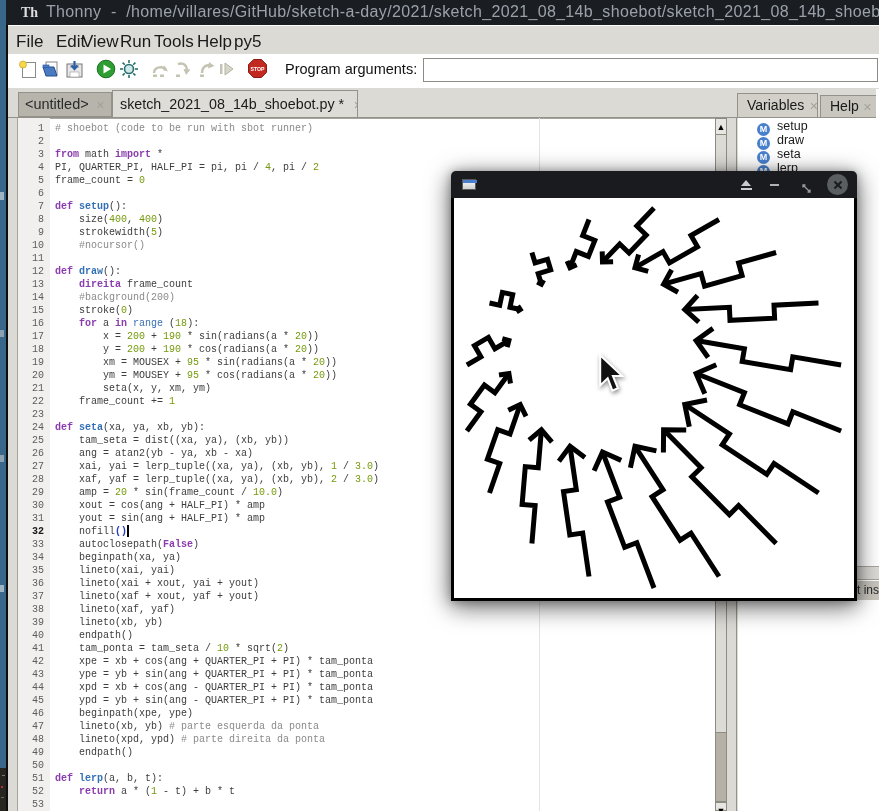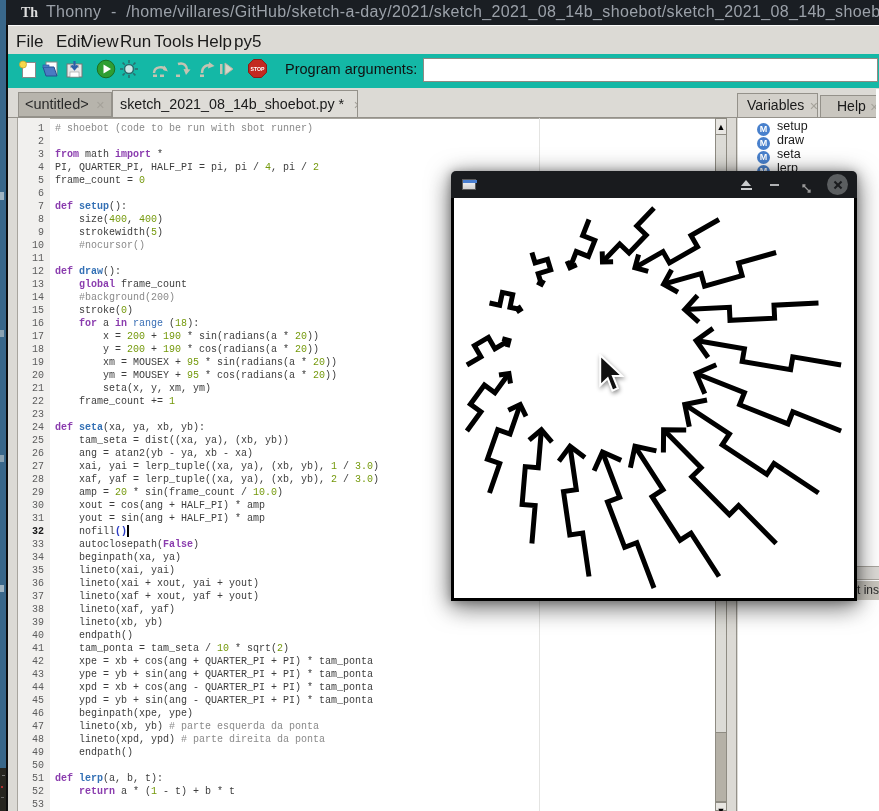--- a/index.html
+++ b/index.html
@@ -5,21 +5,21 @@
 body { font-family:"Liberation Sans",sans-serif; background:#dcdad5; position:relative; }
 .abs { position:absolute; }
 #teal { position:absolute; left:0; top:0; width:6px; height:811px; background:#39678a; }
 #tealblob { position:absolute; left:0; top:768px; width:6px; height:43px; background:#26251f; }
 #winborder { position:absolute; left:6px; top:0; width:2px; height:811px; background:#0d0d0d; }
 #titlebar { position:absolute; left:6px; top:0; width:873px; height:25px; background:#1a1e23; color:#a9afb6; }
 #titlebar .logo { position:absolute; left:15px; top:5px; font-family:"Liberation Serif",serif; font-weight:bold; font-size:14px; color:#dedede; }
 #titlebar .t { position:absolute; left:40px; top:3px; font-size:16px; white-space:nowrap; letter-spacing:0.35px; color:#9ba1a9; }
 #menubar { position:absolute; left:8px; top:25px; width:871px; height:29px; background:#dcdad5; border-top:1px solid #fbfbfa; }
 #menubar span { position:absolute; top:6px; font-size:17px; color:#1a1a1a; }
-#toolbar { position:absolute; left:8px; top:54px; width:871px; height:34px; background:#14b8a6; }
+#toolbar { position:absolute; left:8px; top:54px; width:871px; height:34px; background:#ffffff; }
 #progargs { position:absolute; left:277px; top:7px; font-size:14.5px; color:#111; }
 #argfield { position:absolute; left:415px; top:4px; width:455px; height:24px; background:#fff; border:1px solid #8e8b84; }
 #tabrow { position:absolute; left:8px; top:88px; width:871px; height:30px; background:#dcdad5; }
 #tabline { position:absolute; left:8px; top:117px; width:871px; height:1px; background:#94918a; }
 .tab1 { position:absolute; left:10px; top:4px; width:94px; height:25px; background:#b7b4ac; border:1px solid #94918a; font-size:14.5px; color:#2a2a2a; line-height:23px; text-align:left; padding-left:6px; white-space:nowrap; overflow:hidden; }
 .tab2 { position:absolute; left:104px; top:2px; width:246px; height:28px; background:#dedcd7; border:1px solid #94918a; border-bottom:none; font-size:14.3px; color:#1a1a1a; line-height:26px; padding-left:7px; white-space:nowrap; overflow:hidden; }
 .tx { color:#a5a29a; font-size:11px; margin-left:5px; }
 #editor { position:absolute; left:17px; top:118px; width:698px; height:693px; background:#fff; border-left:1px solid #a8a59e; border-top:1px solid #a8a59e; }
 #gutter { position:absolute; left:18px; top:118px; width:32px; height:693px; background:#f1f0ee; }
 pre { font-family:"Liberation Mono",monospace; font-size:10px; line-height:13px; }
@@ -209,21 +209,21 @@
 <span class="k">from</span> math <span class="k">import</span> *
 PI, QUARTER_PI, HALF_PI = pi, pi / <span class="n">4</span>, pi / <span class="n">2</span>
 frame_count = <span class="n">0</span>
 
 <span class="k">def</span> <span class="d">setup</span>():
     size(<span class="n">400</span>, <span class="n">400</span>)
     strokewidth(<span class="n">5</span>)
     <span class="c">#nocursor()</span>
 
 <span class="k">def</span> <span class="d">draw</span>():
-    <span class="k">global</span> frame_count
+    <span class="k">direita</span> frame_count
     <span class="c">#background(200)</span>
     stroke(<span class="n">0</span>)
     <span class="k">for</span> a <span class="k">in</span> <span class="b">range</span> (<span class="n">18</span>):
         x = <span class="n">200</span> + <span class="n">190</span> * sin(radians(a * <span class="n">20</span>))
         y = <span class="n">200</span> + <span class="n">190</span> * cos(radians(a * <span class="n">20</span>))
         xm = MOUSEX + <span class="n">95</span> * sin(radians(a * <span class="n">20</span>))
         ym = MOUSEY + <span class="n">95</span> * cos(radians(a * <span class="n">20</span>))
         seta(x, y, xm, ym)
     frame_count += <span class="n">1</span>
 
@@ -258,21 +258,21 @@
     <span class="k">return</span> a * (<span class="n">1</span> - t) + b * t
 </pre>
 <div style="position:absolute;left:539px;top:118px;width:1px;height:693px;background:#e4e4e2"></div>
 <div id="vsb"></div>
 <div class="sbbtn" style="top:118px">▲</div>
 <div id="sbthumb"></div>
 <div class="sbbtn" style="top:802px;height:9px">▼</div>
 <div id="sash"></div>
 <div id="sidepanel"></div>
 <div class="ptab" style="left:737px;top:93px;width:81px;height:25px;line-height:23px;padding-left:9px;">Variables<span class="tx" style="margin-left:5px">✕</span></div>
-<div class="ptab" style="left:820px;top:95px;width:57px;height:23px;line-height:21px;padding-left:16px;background:#c9c6bf;">Help<span class="tx" style="margin-left:4px">✕</span></div>
+<div class="ptab" style="left:820px;top:95px;width:57px;height:23px;line-height:21px;padding-left:9px;background:#c9c6bf;">Help<span class="tx" style="margin-left:4px">✕</span></div>
 <div class="vrow" style="top:119px"><span class="mi">M</span>setup</div>
 <div class="vrow" style="top:133px"><span class="mi">M</span>draw</div>
 <div class="vrow" style="top:147px"><span class="mi">M</span>seta</div>
 <div class="vrow" style="top:161px"><span class="mi">M</span>lerp</div>
 <div id="behind1"></div>
 <div style="position:absolute;left:876px;top:89px;width:3px;height:29px;background:#fff"></div>
 <div id="behind2">t ins</div>
 <div id="float">
  <div id="ftitle">
    <div id="wicon"></div>

